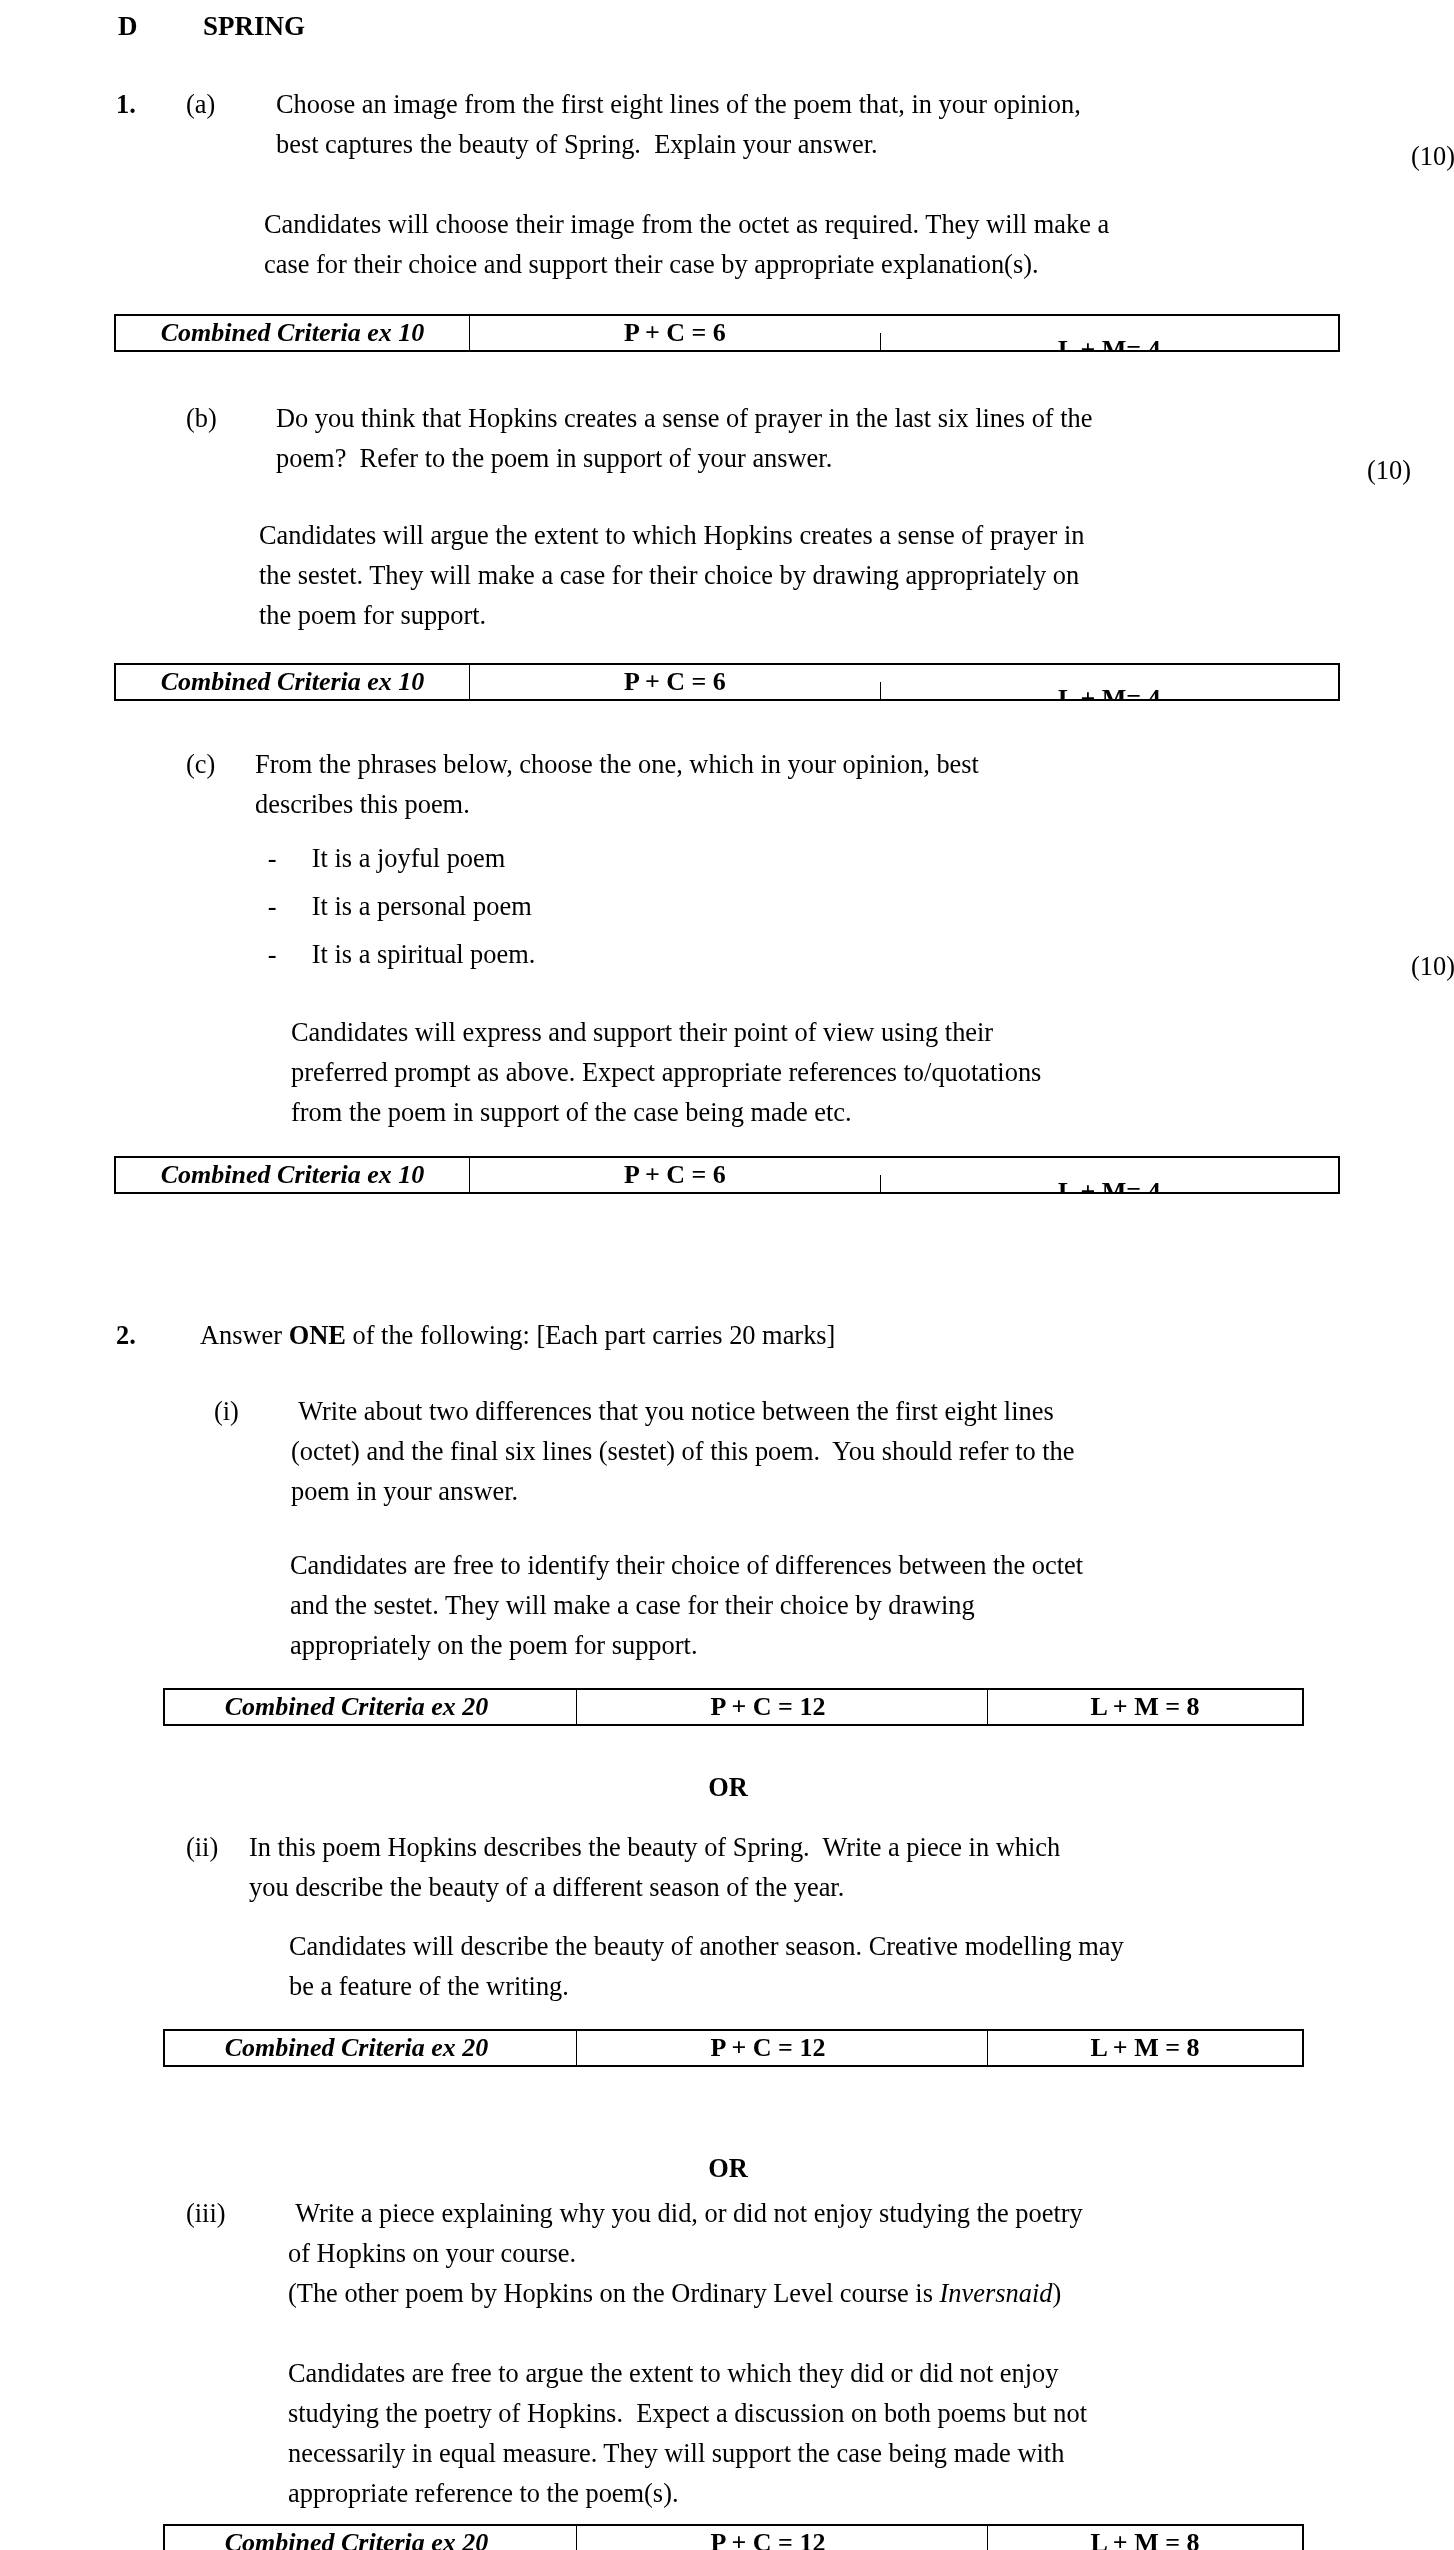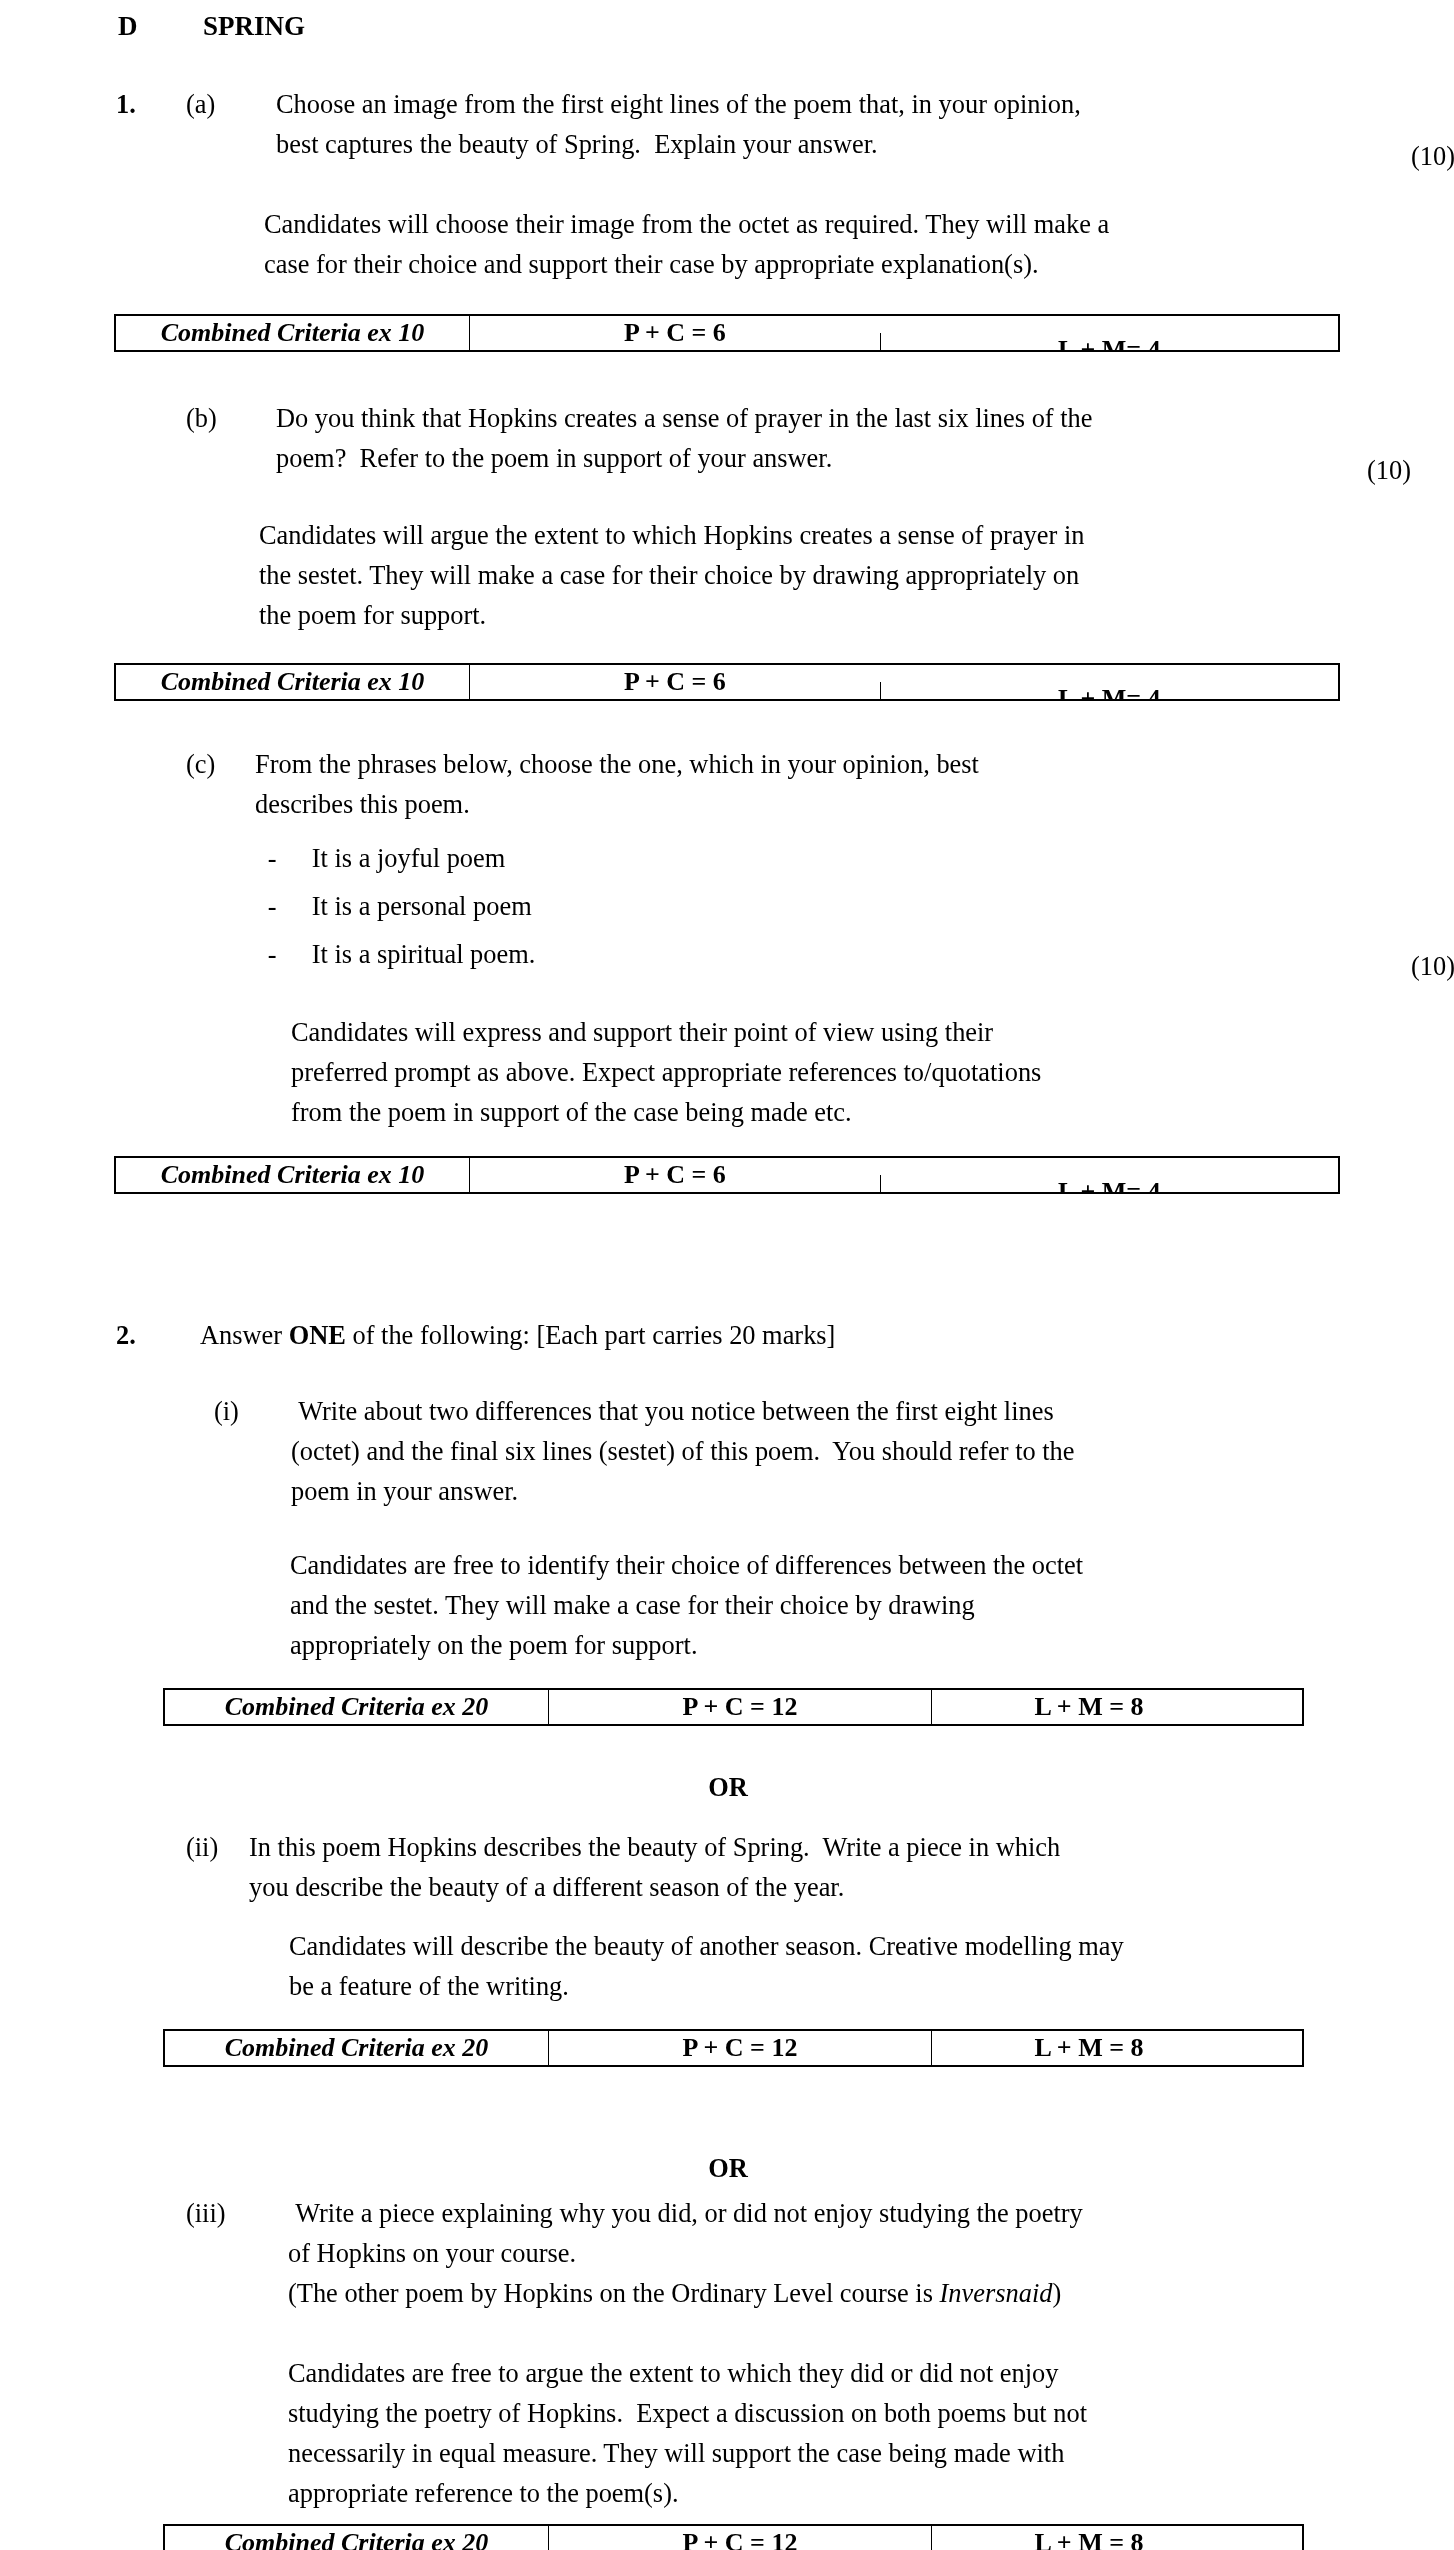--- a/index.html
+++ b/index.html
@@ -19,21 +19,21 @@
   .dash { width:44px; font-size:26.4px; line-height:40px; flex:0 0 auto; }
   .crit-table { display:flex; box-sizing:border-box; border:2.4px solid #000; height:38px; background:#fff; }
   .cell {
     box-sizing:border-box; text-align:center; font-weight:bold;
     font-size:26px; line-height:33px; white-space:pre; overflow:hidden;
   }
   .cell.criteria { font-style:italic; }
   .cell + .cell { border-left:1.6px solid #000; }
   .t10 { width:1226px; margin-left:114px; }
   .t10 .c1 { width:376px; } .t10 .c2 { width:437px; } .t10 .c3 { width:488px;margin-top:17px; }
-  .t20 { width:1141px; margin-left:163px; }
+  .t20 { width:1141px; margin-left:163px;justify-content:space-between; }
   .t20 .c1 { width:383px; } .t20 .c2 { width:383px; } .t20 .c3 { width:315px; }
   .or-row { width:1232px; margin-left:112px; text-align:center; font-weight:bold; font-size:26.4px; line-height:40px; }
   .title-row { display:flex; font-weight:bold; font-size:27px; line-height:40px; }
   .b { font-weight:bold; }
   .i { font-style:italic; }
 </style>
 </head>
 <body>
 
 <div class="title-row" style="margin:6.4px 0 0 118px">

